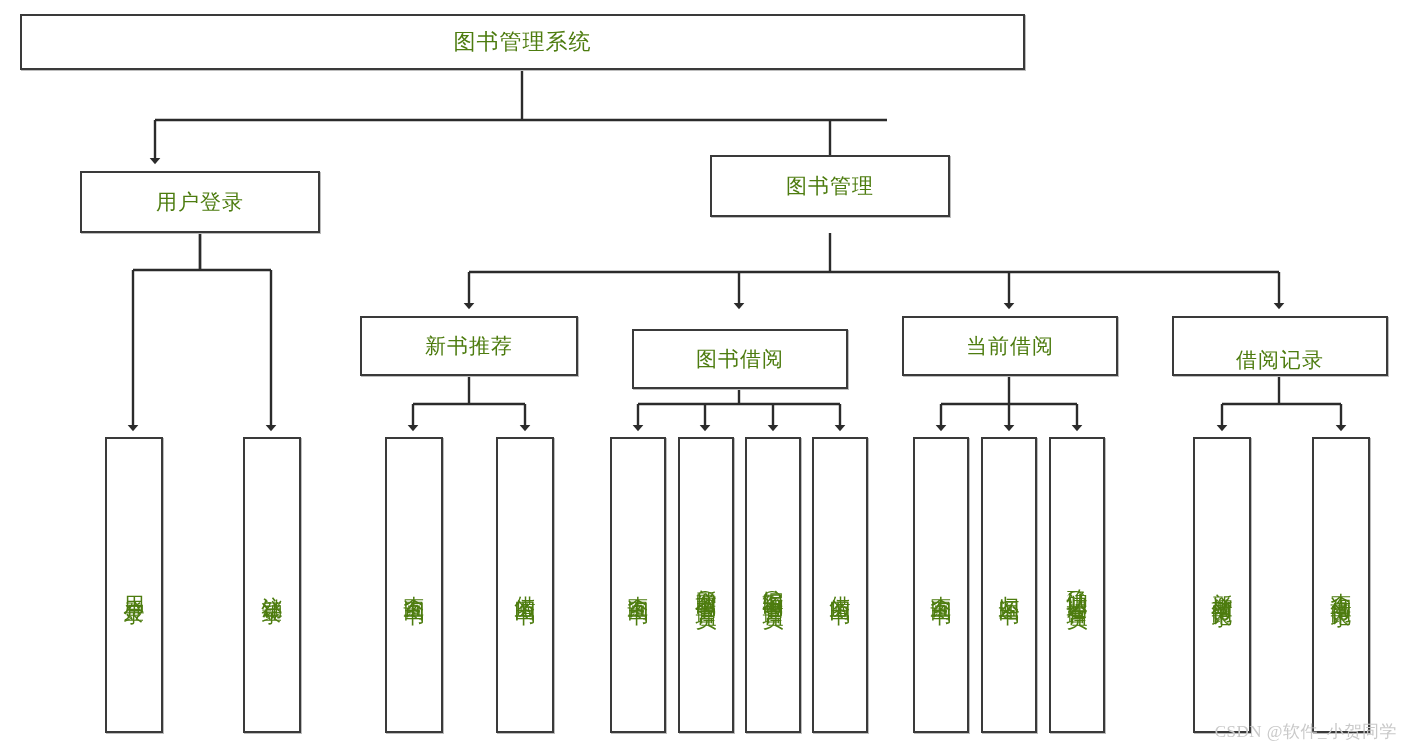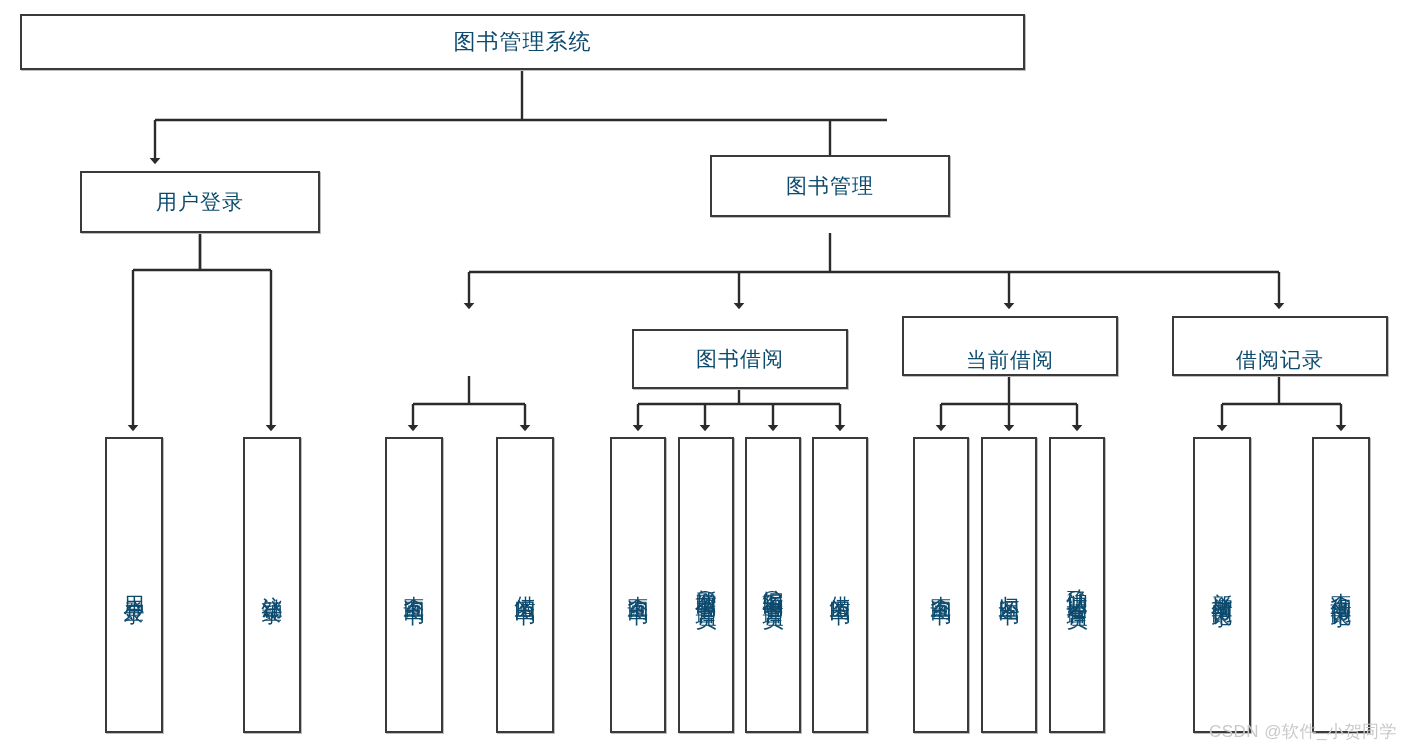--- a/index.html
+++ b/index.html
@@ -26,21 +26,21 @@
     pointer-events: none;
   }
   .node {
     position: absolute;
     box-sizing: border-box;
     border: 2px solid #3a3a3a;
     background: #ffffff;
     display: flex;
     align-items: center;
     justify-content: center;
-    color: #0c4a6e;
+    color: #4d7c0f;
     box-shadow: 1px 1px 0 #bdbdbd;
   }
   .node.h {
     font-size: 21px;
     letter-spacing: 1px;
   }
   .node.v {
     writing-mode: vertical-rl;
     text-orientation: upright;
     font-size: 21px;
@@ -58,20 +58,21 @@
     font-size: 22px;
   }
   .watermark {
     position: absolute;
     right: 8px;
     bottom: 4px;
     font-size: 17px;
     color: #c9c9c9;
     white-space: nowrap;
     letter-spacing: 0.5px;
+    font-family: Liberation Serif, serif;
   }
 </style>
 </head>
 <body>
 
 <div id="canvas">
 
   <svg id="wires" viewBox="0 0 1405 747" xmlns="http://www.w3.org/2000/svg">
     <defs>
       <marker id="arrow" markerWidth="10" markerHeight="12" refX="2.2" refY="6" orient="auto" markerUnits="userSpaceOnUse">
@@ -129,26 +130,29 @@
   </div>
 
   <div class="node h" style="left:80px; top:171px; width:240px; height:62px;">
     <span class="lbl">用户登录</span>
   </div>
 
   <div class="node h" style="left:710px; top:155px; width:240px; height:62px;">
     <span class="lbl">图书管理</span>
   </div>
 
+  <div class="node h" style="left:360px; top:316px; width:218px; height:60px;">
+    <span class="lbl">新书推荐</span>
+  </div>
 
   <div class="node h" style="left:632px; top:329px; width:216px; height:60px;">
     <span class="lbl">图书借阅</span>
   </div>
 
-  <div class="node h" style="left:902px; top:316px; width:216px; height:60px;align-items:flex-end;">
+  <div class="node h" style="left:902px; top:316px; width:216px; height:60px;">
     <span class="lbl">当前借阅</span>
   </div>
 
   <div class="node h" style="left:1172px; top:316px; width:216px; height:60px;align-items:flex-end;">
     <span class="lbl">借阅记录</span>
   </div>
 
   <div class="node v" style="left:105px; top:437px; width:58px; height:296px;">
     <span class="lbl">用户登录</span>
   </div>

